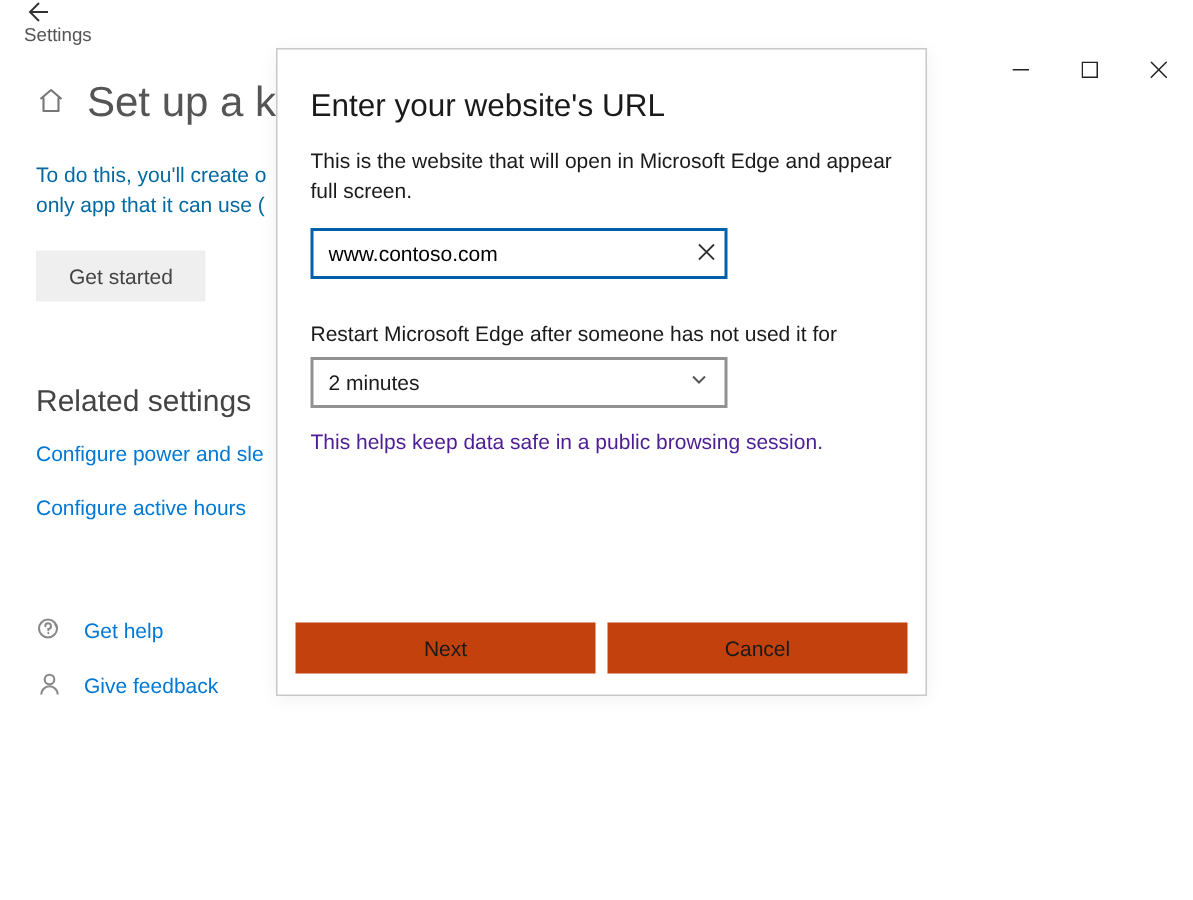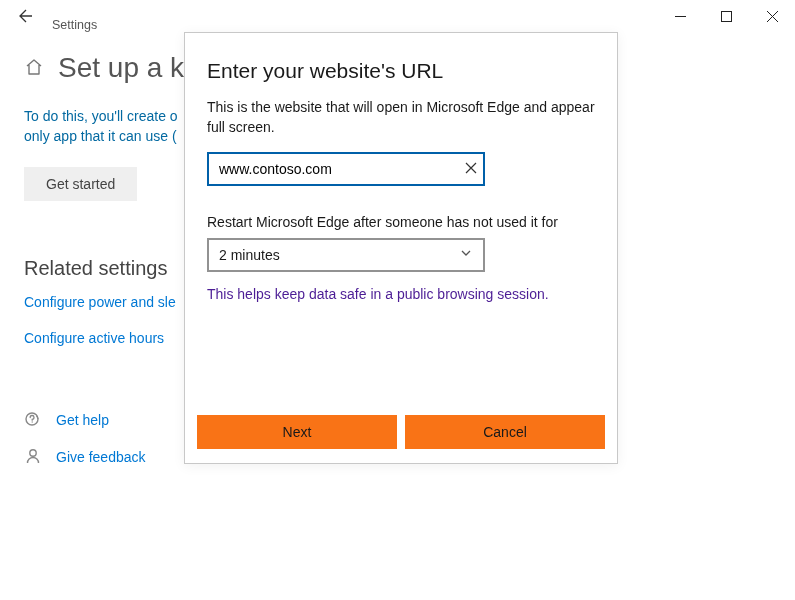--- a/index.html
+++ b/index.html
@@ -8,23 +8,24 @@
       font-size: 14px;
       color: #1a1a1a;
       background: #fff;
       width: 795px;
       height: 600px;
       overflow: hidden;
       position: relative;
     }
     .titlebar {
       display: flex;
-      align-items: flex-end;
+      align-items: flex-start;
       height: 32px;
       padding: 0 0 0 8px;
+      flex-direction: column;
     }
     .back-btn {
       width: 36px;
       height: 32px;
       display: flex;
       align-items: center;
       justify-content: center;
       cursor: pointer;
     }
     .title-text {
@@ -187,21 +188,21 @@
       color: #4c1d95;
     }
     .dialog-footer {
       display: flex;
       gap: 8px;
       padding: 0 12px 14px 12px;
     }
     .dialog-btn {
       flex: 1;
       height: 34px;
-      background: #f97316;
+      background: #c2410c;
       border: none;
       font-size: 14px;
       color: #1a1a1a;
       cursor: pointer;
       font-family: inherit;
     }
   </style>
 </head>
 <body>
 

